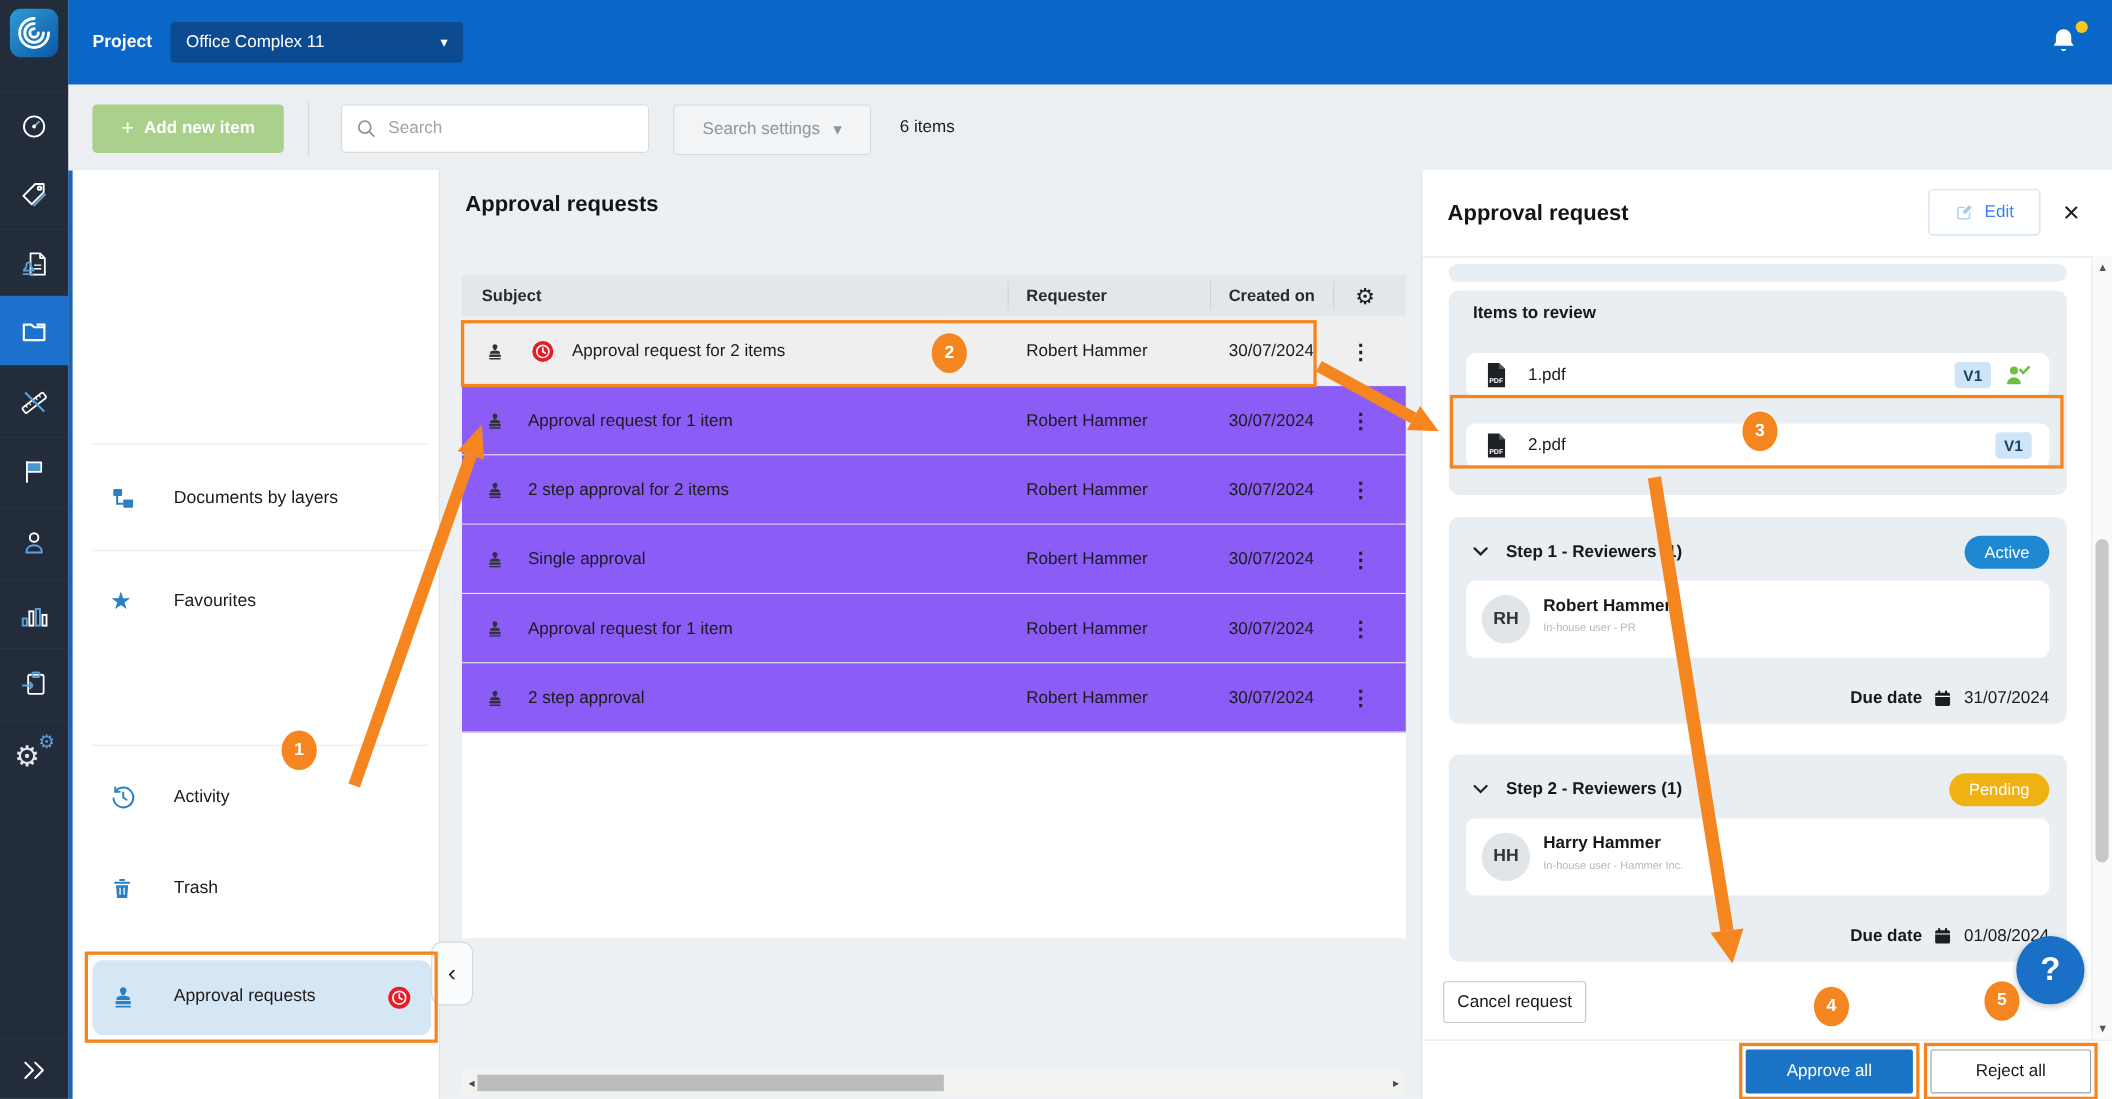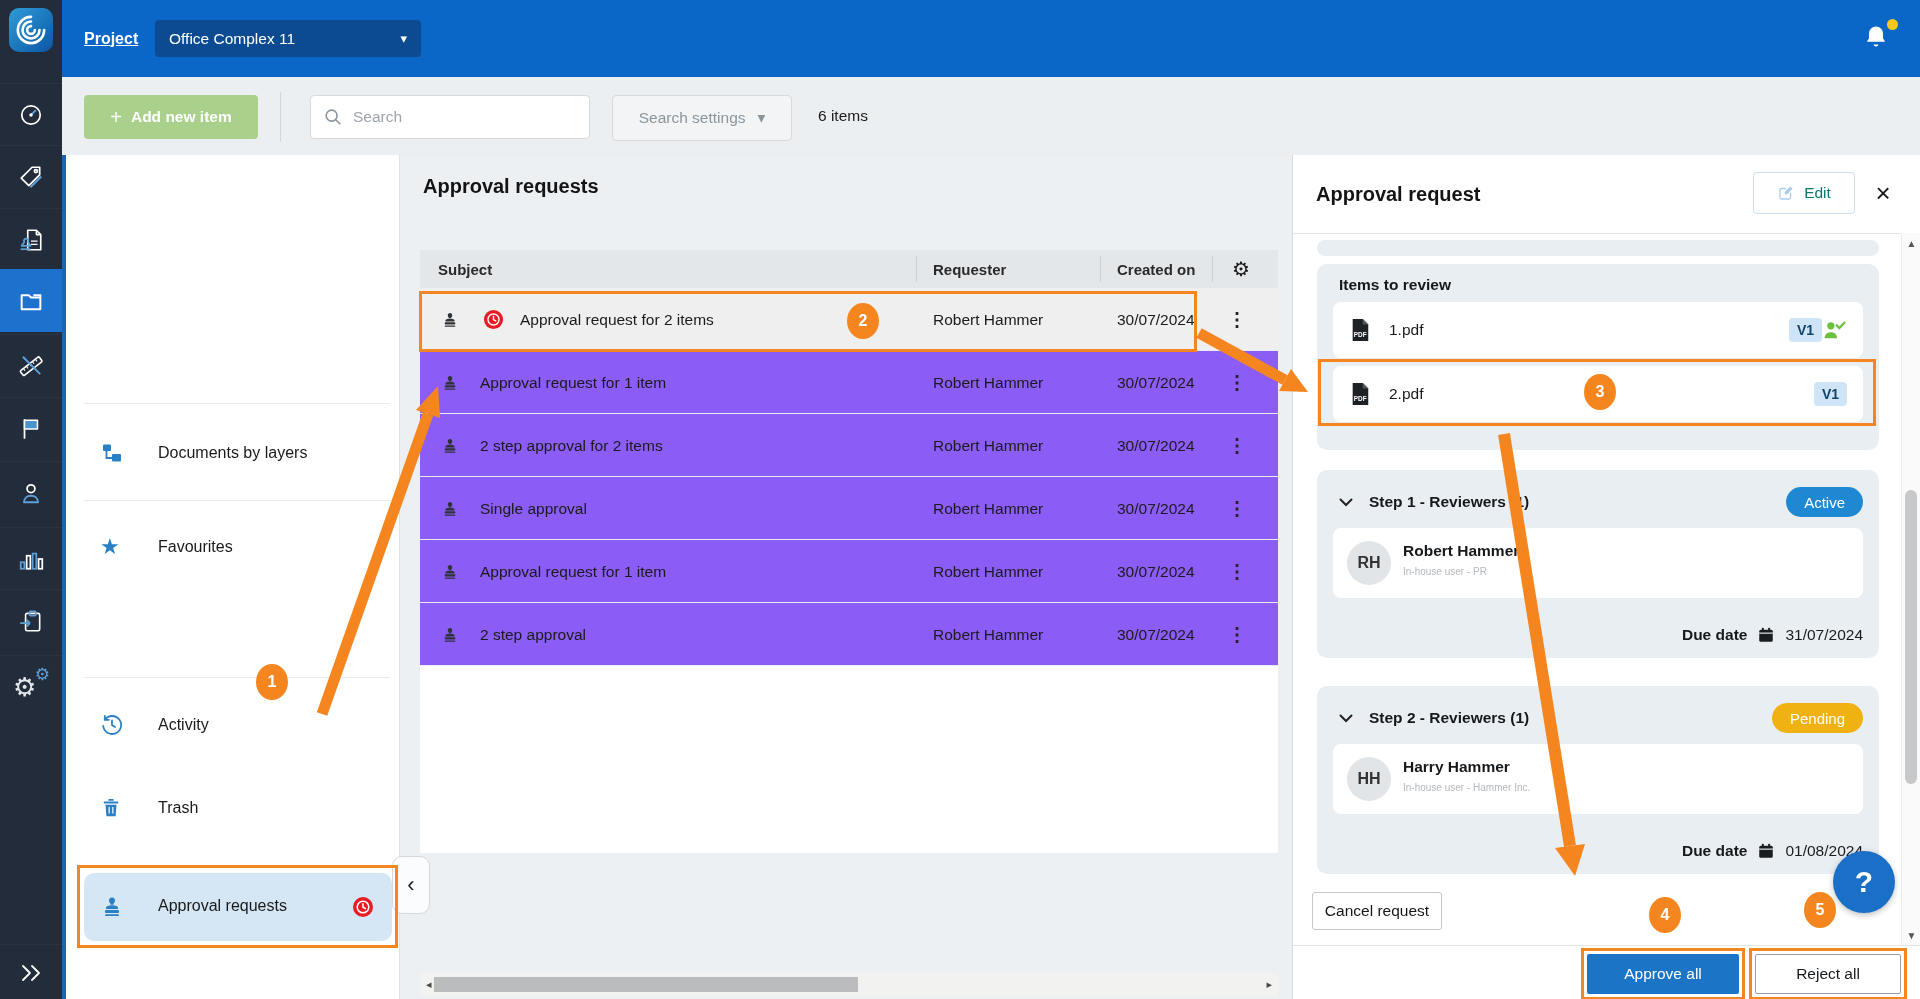--- a/index.html
+++ b/index.html
@@ -16,21 +16,21 @@
   .rail-item{position:absolute;left:0;width:62px;height:62px;display:flex;align-items:center;justify-content:center;
              border-top:1px solid #2B3442;}
   .rail-item.active{background:#1D72CD;border-top-color:#1D72CD;}
   .rail-bottom{position:absolute;left:0;top:944px;width:62px;height:55px;display:flex;align-items:center;justify-content:center;border-top:1px solid #2B3442;}
   .gear-combo{position:relative;width:32px;height:30px;}
   .gear-combo .g1{position:absolute;left:-2px;top:2px;font-size:26px;line-height:26px;color:#E2E6EA;}
   .gear-combo .g2{position:absolute;right:-3px;top:-6px;font-size:17px;line-height:17px;color:#5EA0D8;}
 
   
   .topbar{position:absolute;left:62px;top:0;width:1858px;height:77px;background:#0A66C7;}
-  .project-label{position:absolute;left:22px;top:0;height:77px;display:flex;align-items:center;color:#fff;font-weight:bold;font-size:16px;text-decoration:underline;}
+  .project-label{position:absolute;left:22px;top:0;height:77px;display:flex;align-items:center;color:#fff;font-weight:bold;font-size:16px;}
   .project-select{position:absolute;left:93px;top:20px;width:266px;height:37px;background:#0C4B91;border-radius:4px;
                   display:flex;align-items:center;color:#fff;font-size:15.5px;padding:0 14px;box-sizing:border-box;cursor:pointer;}
   .project-select .caret{margin-left:auto;font-size:13px;color:#fff;}
   .bell-wrap{position:absolute;right:24px;top:22px;width:34px;height:34px;cursor:pointer;}
   .bell-dot{position:absolute;right:-2px;top:-3px;width:11px;height:11px;border-radius:50%;background:#F7C91E;}
 
   
   .toolbar{position:absolute;left:62px;top:77px;width:1858px;height:78px;background:#ECEFF1;}
   .add-btn{position:absolute;left:22px;top:18px;width:174px;height:44px;background:#A9D18C;border:none;border-radius:4px;
            color:#fff;font-size:15.5px;font-weight:bold;font-family:inherit;display:flex;align-items:center;justify-content:center;gap:9px;cursor:pointer;}
@@ -73,30 +73,30 @@
   .created-clip{overflow:hidden;white-space:nowrap;width:82px;}
   .hscroll{position:absolute;left:20px;top:818px;width:858px;height:23px;background:#F2F2F0;}
   .hscroll .thumb{position:absolute;left:14px;top:4px;width:424px;height:15px;background:#BABCBE;}
   .hscroll .arr{position:absolute;top:0;height:23px;display:flex;align-items:center;font-size:11px;color:#4A4A4A;cursor:pointer;}
 
   
   .detail{position:absolute;left:1292px;top:155px;width:628px;height:844px;background:#fff;border-left:1px solid #D8DBDE;box-sizing:border-box;}
   .d-header{position:absolute;left:0;top:0;width:627px;height:78px;border-bottom:1px solid #E4E6E8;background:#fff;}
   .d-title{position:absolute;left:23px;top:0;height:78px;display:flex;align-items:center;font-size:20px;font-weight:bold;color:#141414;}
   .edit-btn{position:absolute;left:460px;top:17px;width:100px;height:40px;border:1px solid #CBDFF1;border-radius:4px;background:#fff;
-            display:flex;align-items:center;justify-content:center;gap:9px;color:#0f766e;font-size:15.5px;cursor:pointer;}
+            display:flex;align-items:center;justify-content:center;gap:9px;color:#3b82f6;font-size:15.5px;cursor:pointer;}
   .d-close{position:absolute;left:572px;top:18px;width:36px;height:40px;display:flex;align-items:center;justify-content:center;
            font-size:26px;color:#1A1A1A;cursor:pointer;}
   .d-strip{position:absolute;left:24px;top:85px;width:562px;height:16px;background:#E9EEF3;border-radius:8px;}
   .card{position:absolute;left:24px;width:562px;background:#E9EEF3;border-radius:10px;}
   .card-title{position:absolute;left:22px;top:12px;font-size:15.5px;font-weight:bold;color:#16191C;}
-  .file-row{position:absolute;left:16px;width:530px;height:56px;background:#fff;border-radius:8px;
-            display:flex;align-items:center;padding:0 16px;box-sizing:border-box;gap:18px;}
+  .file-row{position:absolute;left:16px;width:530px;height:40px;background:#fff;border-radius:8px;
+            display:flex;align-items:center;padding:0 16px;box-sizing:border-box;gap:18px;margin-top:19px;}
   .file-row .fname{font-size:15.5px;color:#1B1B1B;}
-  .file-right{margin-left:auto;display:flex;align-items:center;gap:0;}
+  .file-right{margin-left:auto;display:flex;align-items:center;gap:12px;}
   .vbadge{background:#CFE4F6;color:#11436B;font-weight:bold;font-size:14px;border-radius:4px;padding:4px 8px;}
   .step-head{position:absolute;left:0;top:14px;width:562px;height:36px;display:flex;align-items:center;}
   .step-head .chev{margin-left:22px;cursor:pointer;}
   .step-head .st{margin-left:16px;font-size:15.5px;font-weight:bold;color:#16191C;}
   .pill{position:absolute;right:16px;top:3px;height:30px;border-radius:16px;padding:0 18px;display:flex;align-items:center;
         color:#fff;font-size:15px;}
   .pill.active{background:#1E88D2;}
   .pill.pending{background:#EFB212;}
   .reviewer{position:absolute;left:16px;top:58px;width:530px;height:70px;background:#fff;border-radius:8px;}
   .avatar{position:absolute;left:14px;top:13px;width:44px;height:44px;border-radius:50%;background:#E2E5E8;

